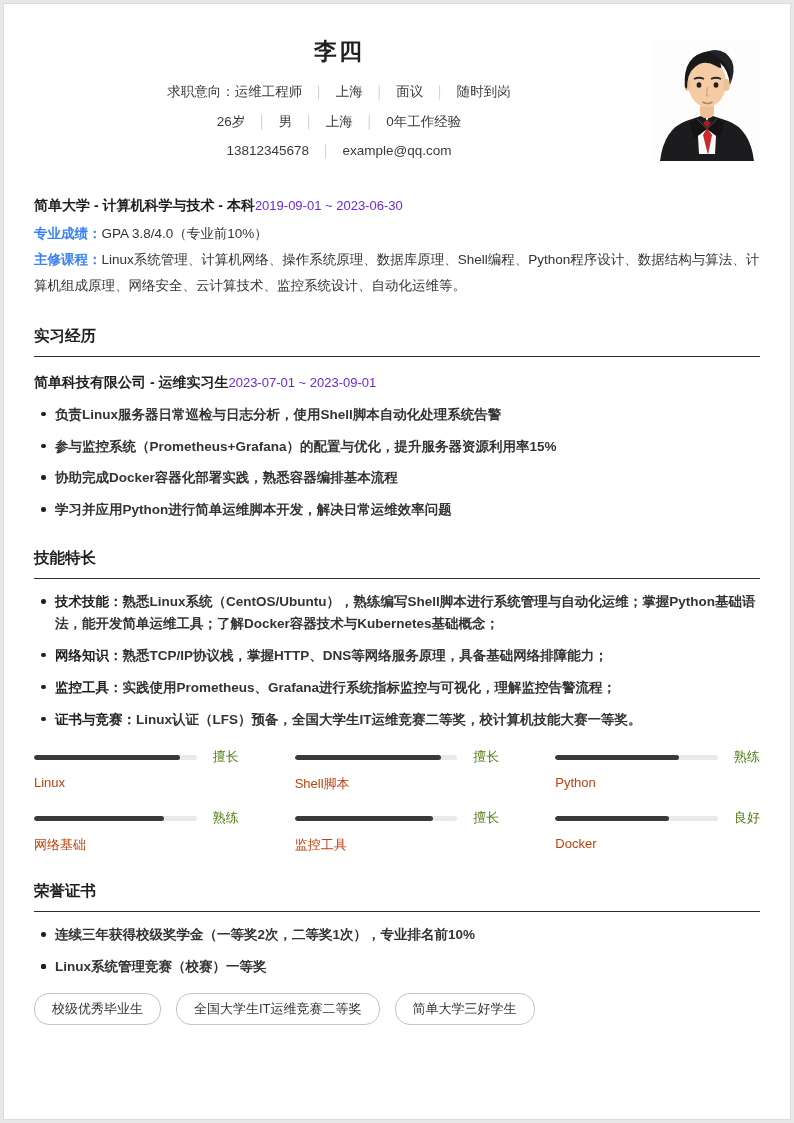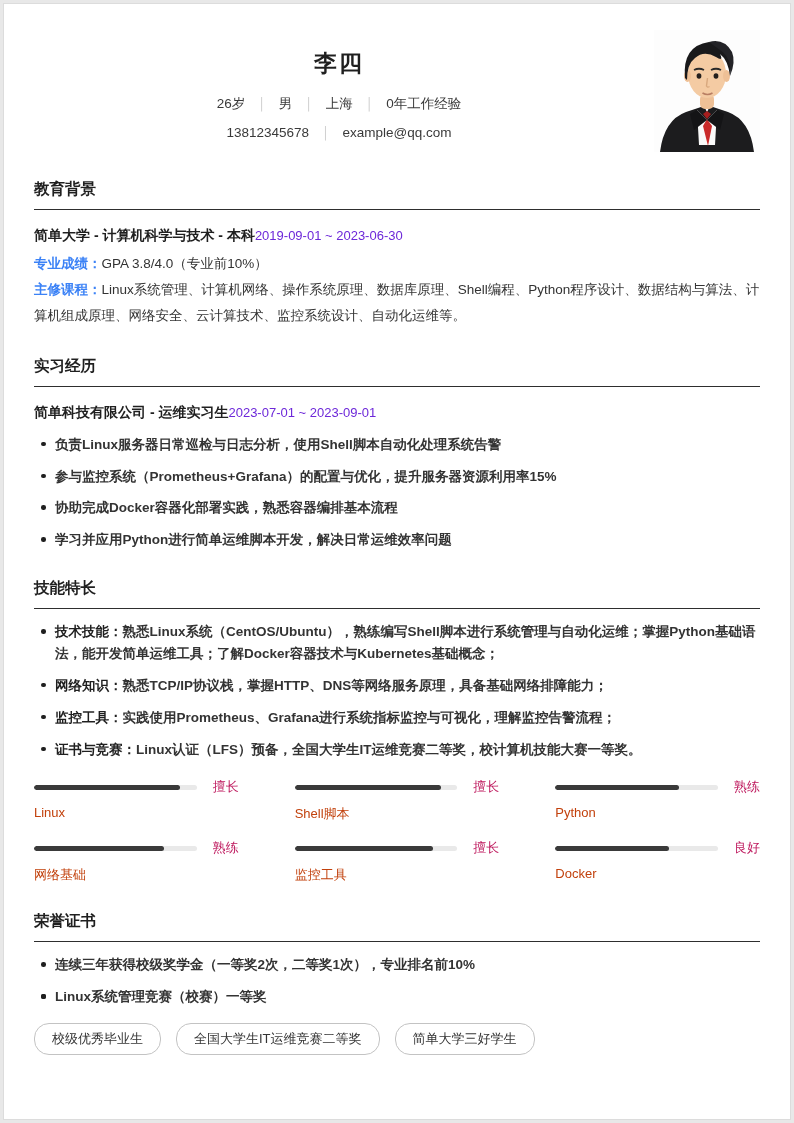--- a/index.html
+++ b/index.html
@@ -4,21 +4,21 @@
 <style>
   * { margin:0; padding:0; box-sizing:border-box; }
   html,body { background:#e8e8e8; }
   body { font-family:"Liberation Sans","DejaVu Sans",sans-serif; color:#333; }
   .page {
     width:788px; height:1117px; margin:3px auto; background:#fff;
     border:1px solid #dcdcdc; padding:26px 30px 0; overflow:hidden; position:relative;
   }
 
   
-  .header { display:flex; align-items:flex-end; }
+  .header { display:flex; align-items:center; }
   .header-main { flex:1; text-align:center; padding-top:6px; }
   .name { font-size:23px; font-weight:bold; color:#1f1f1f; letter-spacing:2px; margin-bottom:16px; }
   .hdr-line { font-size:13.5px; color:#3a3a3a; margin-bottom:12px; }
   .hdr-line .seg + .seg::before { content:"│"; color:#c9c9c9; padding:0 13px; font-size:12px; }
   .photo-box { width:106px; height:122px; margin-left:10px; flex:0 0 auto; }
   .photo-box svg { width:100%; height:100%; display:block; }
 
   
   .section { margin-top:27px; }
   .sec-head { font-size:15.5px; font-weight:bold; color:#1f1f1f; padding-bottom:9px; border-bottom:1px solid #2e2e2e; }
@@ -34,35 +34,38 @@
   ul.bullets li { position:relative; padding-left:21px; font-size:13.5px; line-height:1.62; color:#333; margin-bottom:10px;font-weight:bold; }
   ul.bullets li .dot { position:absolute; left:7px; top:8px; width:4.5px; height:4.5px; border-radius:50%; background:#1f1f1f; }
   ul.bullets li b { color:#1f1f1f; }
 
   
   .skill-grid { display:grid; grid-template-columns:repeat(3,1fr); column-gap:56px; row-gap:16px; margin-top:18px; }
   .skill-cell { }
   .bar-row { display:flex; align-items:center; }
   .bar-track { flex:1; height:5px; background:#e9e9e9; border-radius:3px; overflow:hidden; }
   .bar-fill { height:100%; background:#3a3a3a; border-radius:3px; }
-  .bar-level { width:42px; text-align:right; font-size:13px; color:#be185d; }
+  .bar-level { width:42px; text-align:right; font-size:13px; color:#4d7c0f; }
   .skill-name { margin-top:9px; font-size:13px; color:#c2410c; }
 
   
   .tag-row { display:flex; gap:15px; margin-top:15px; flex-wrap:wrap; }
   .tag-pill { border:1px solid #c3c3c3; border-radius:15px; padding:6px 17px; font-size:13px; color:#333; background:#fff; }
 </style>
 </head>
 <body>
 
 <div class="page">
 
   <div class="header">
     <div class="header-main">
       <div class="name">李四</div>
+      <div class="hdr-line">
+        
+      <span class="seg">求职意向：运维工程师</span><span class="seg">上海</span><span class="seg">面议</span><span class="seg">随时到岗</span></div>
       <div class="hdr-line">
         
       <span class="seg">26岁</span><span class="seg">男</span><span class="seg">上海</span><span class="seg">0年工作经验</span></div>
       <div class="hdr-line">
         
       <span class="seg">13812345678</span><span class="seg">example@qq.com</span></div>
     </div>
     <div class="photo-box">
       <svg viewBox="0 0 106 122" xmlns="http://www.w3.org/2000/svg">
         <rect x="0" y="0" width="106" height="122" fill="#fdfdfd"></rect>
@@ -93,21 +96,20 @@
         <ellipse cx="45" cy="46" rx="2.4" ry="2.8" fill="#241f1c"></ellipse>
         <ellipse cx="62" cy="46" rx="2.4" ry="2.8" fill="#241f1c"></ellipse>
 
         <path d="M53.5,48 L52.5,56 Q53.5,58 55.5,56.5" stroke="#d8a87e" stroke-width="1.4" fill="none"></path>
         <path d="M48.5,63 Q53.5,66 58.5,63" stroke="#b97f63" stroke-width="1.6" fill="none"></path>
       </svg>
     </div>
   </div>
 
   <div class="section">
-    <div class="sec-head">教育背景</div>
     <div class="entry-head">
       <span class="entry-title">简单大学 - 计算机科学与技术 - 本科</span>
       <span class="entry-date">2019-09-01 ~ 2023-06-30</span>
     </div>
     <div class="kv-rows">
 
         <div class="kv-row"><b>专业成绩：</b><span>GPA 3.8/4.0（专业前10%）</span></div>
 
         <div class="kv-row"><b>主修课程：</b><span>Linux系统管理、计算机网络、操作系统原理、数据库原理、Shell编程、Python程序设计、数据结构与算法、计算机组成原理、网络安全、云计算技术、监控系统设计、自动化运维等。</span></div>
       </div>

